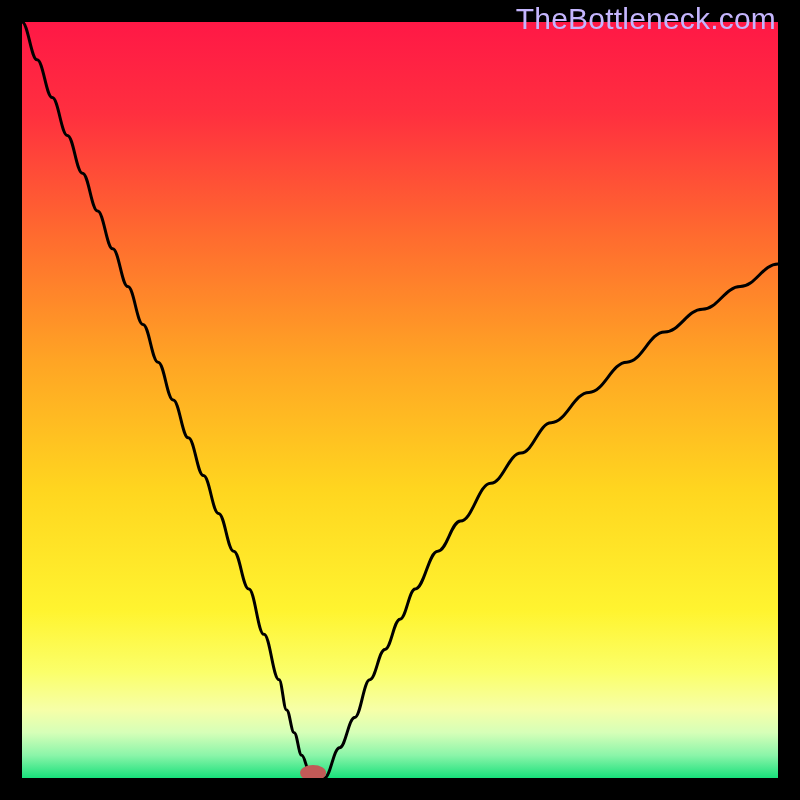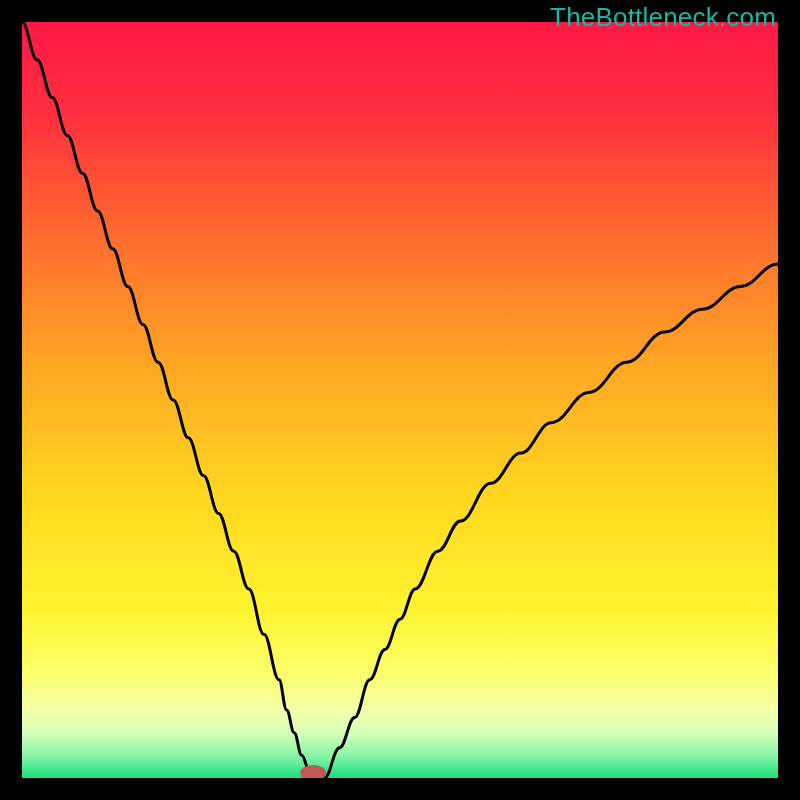--- a/index.html
+++ b/index.html
@@ -23,22 +23,22 @@
     position: absolute;
     left: 0;
     top: 0;
     width: 756px;
     height: 756px;
   }
   .watermark {
     position: absolute;
     top: 2px;
     right: 24px;
-    color: #14b8a6;
-    font-size: 26px;
+    color: #c4b5fd;
+    font-size: 30px;
     font-weight: 500;
     letter-spacing: 0.2px;
   }
 </style>
 </head>
 <body>
 
 <div class="frame">
   <svg class="plot" viewBox="0 0 756 756">
     <defs>

